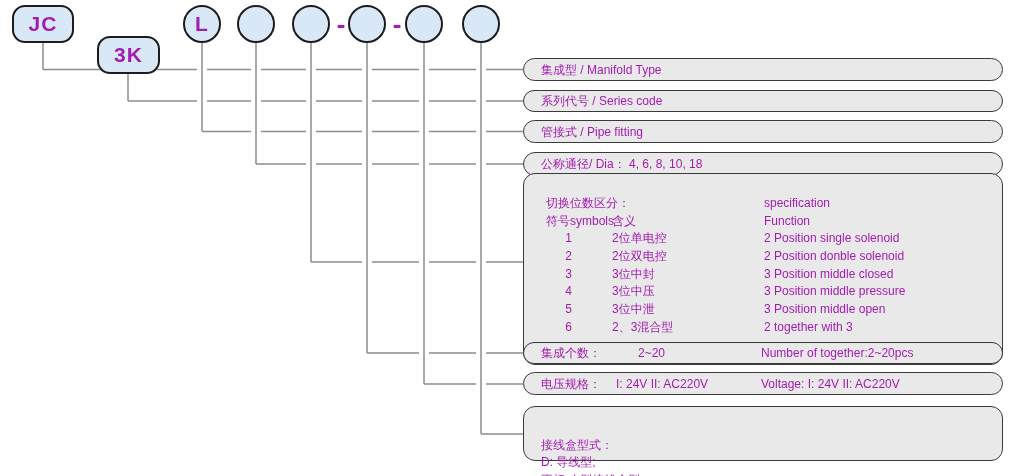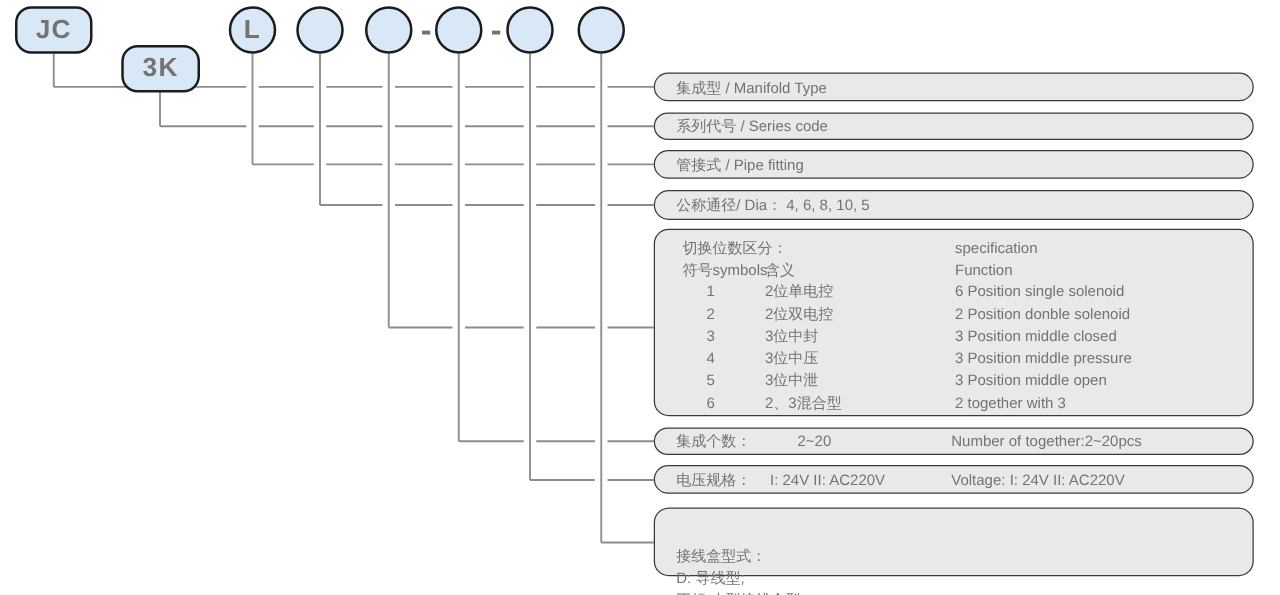--- a/index.html
+++ b/index.html
@@ -1,21 +1,21 @@
 <!DOCTYPE html>
 <html><head>
 <meta charset="utf-8">
 <style>
   html,body{margin:0;padding:0;background:#ffffff;}
   .stage{
     position:relative;
     width:1024px;height:476px;
     background:#ffffff;
     font-family:"Liberation Sans","DejaVu Sans",sans-serif;
-    color:#737373;
+    color:#a21caf;
     overflow:hidden;
   }
   svg.connectors{position:absolute;left:0;top:0;pointer-events:none;}
 
   
   .bubble{
     position:absolute;top:5px;height:38px;
     background:#d9e8f6;border:2px solid #1c1c1c;
     box-sizing:border-box;
     display:flex;align-items:center;justify-content:center;
@@ -45,21 +45,21 @@
     background:#e9e9e9;border:1.4px solid #3a3a3a;
     box-sizing:border-box;
     font-size:12px;line-height:1;white-space:nowrap;
   }
   .stadium{border-radius:12px;display:flex;align-items:center;}
   .bigbox{border-radius:12px;}
   .bx1{top:58px;height:23px;}
   .bx2{top:90px;height:22px;}
   .bx3{top:120px;height:23px;}
   .bx4{top:152px;height:24px;}
-  .bx5{top:183px;height:150px;padding-top:5px;}
+  .bx5{top:173px;height:192px;padding-top:20px;}
   .bx6{top:342px;height:22px;}
   .bx7{top:372px;height:23px;}
   .bx8{top:406px;height:55px;}
   .pad{padding-left:17px;}
 
   
   .abs{position:absolute;}
   .c-cn{left:17px;}
   .c-val6{left:114px;}
   .c-val7{left:92px;}
@@ -143,37 +143,37 @@
 
   <div class="dbox stadium bx2">
     <span class="pad">系列代号 / Series code</span>
   </div>
 
   <div class="dbox stadium bx3">
     <span class="pad">管接式 / Pipe fitting</span>
   </div>
 
   <div class="dbox stadium bx4">
-    <span class="pad">公称通径/ Dia： 4, 6, 8, 10, 5</span>
+    <span class="pad">公称通径/ Dia： 4, 6, 8, 10, 18</span>
   </div>
 
   <div class="dbox bigbox bx5">
     <div class="trow">
       <span class="t-symh">切换位数区分：</span>
       <span class="t-fun">specification</span>
     </div>
     <div class="trow">
       <span class="t-symh">符号symbols</span>
       <span class="t-mean">含义</span>
       <span class="t-fun">Function</span>
     </div>
     <div class="trow">
       <span class="t-sym">1</span>
       <span class="t-mean">2位单电控</span>
-      <span class="t-fun">6 Position single solenoid</span>
+      <span class="t-fun">2 Position single solenoid</span>
     </div>
     <div class="trow">
       <span class="t-sym">2</span>
       <span class="t-mean">2位双电控</span>
       <span class="t-fun">2 Position donble solenoid</span>
     </div>
     <div class="trow">
       <span class="t-sym">3</span>
       <span class="t-mean">3位中封</span>
       <span class="t-fun">3 Position middle closed</span>

